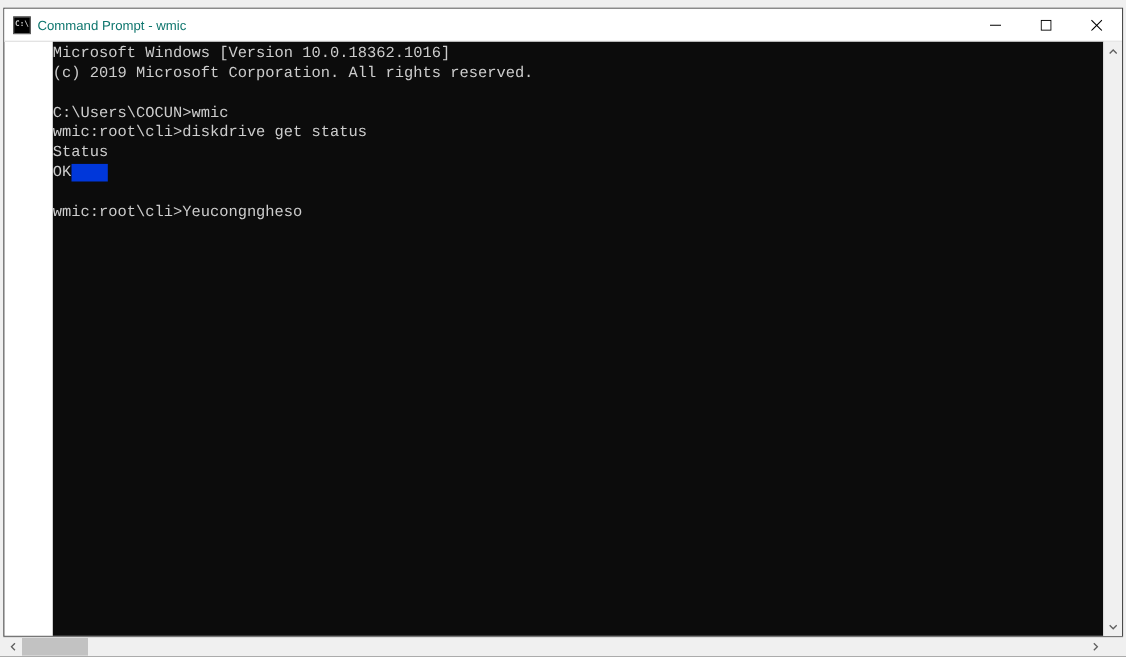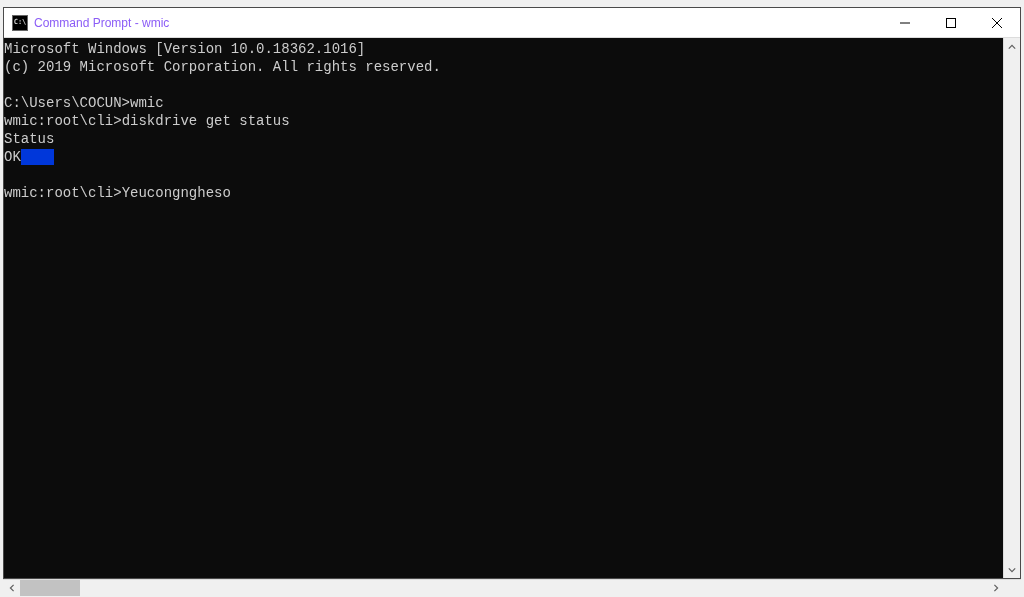--- a/index.html
+++ b/index.html
@@ -48,21 +48,21 @@
     }
     .titlebar-icon-text {
       color: #ccc;
       font-size: 7px;
       font-family: Consolas, monospace;
       font-weight: bold;
       line-height: 1;
     }
     .titlebar-title {
       font-size: 12px;
-      color: #8b5cf6;
+      color: #0f766e;
       flex: 1;
     }
     .wincontrols {
       display: flex;
       height: 100%;
     }
     .wincontrol {
       width: 46px;
       height: 100%;
       display: flex;
@@ -71,20 +71,21 @@
       cursor: pointer;
     }
     .wincontrol svg {
       width: 10px;
       height: 10px;
     }
     .terminal-wrap {
       flex: 1;
       display: flex;
       min-height: 0;
+      margin-left: 44px;
     }
     .terminal {
       flex: 1;
       background: #0c0c0c;
       color: #cccccc;
       font-family: Consolas, "Courier New", monospace;
       font-size: 14px;
       line-height: 18px;
       padding: 2px 0 0 0;
       white-space: pre;

